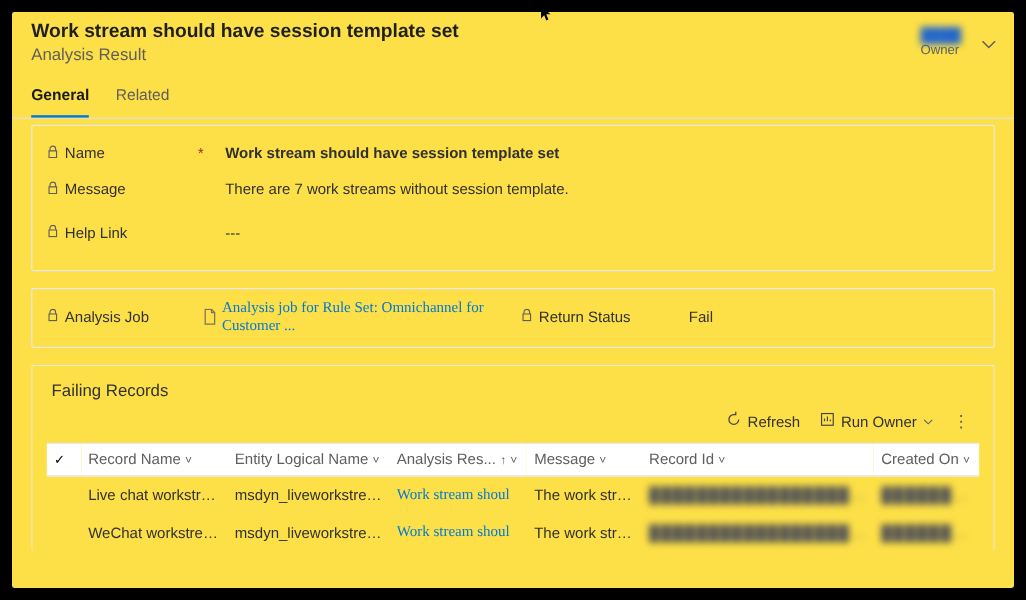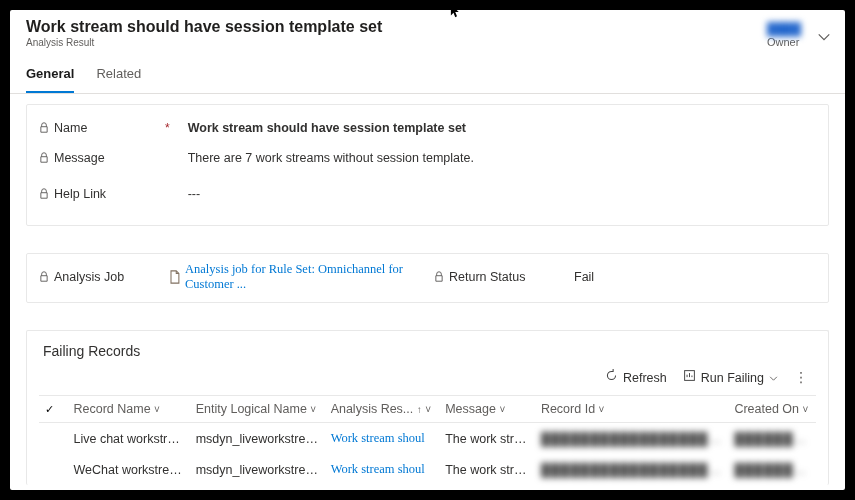--- a/index.html
+++ b/index.html
@@ -7,34 +7,34 @@
   body {
     background:#000;
     font-family: "Segoe UI", Arial, sans-serif;
     font-size: 12.5px;
     color:#323130;
     width:855px;
     height:500px;
     overflow:hidden;
   }
   .window {
-    background:#ffffff;
+    background:#fde047;
     position:absolute;
     top:10px; left:10px; right:10px; bottom:10px;
     border-radius:2px;
     overflow:hidden;
   }
   
   .hdr {
     padding:8px 16px 0 16px;
     border-bottom:1px solid #e1dfdd;
     position:relative;
   }
   .title { font-size:16px; font-weight:600; color:#201f1e; }
-  .subtitle { color:#605e5c; font-size:10px; margin-top:1px; }
+  .subtitle { color:#605e5c; font-size:14px; margin-top:1px; }
   .owner-box {
     position:absolute;
     right:44px; top:12px;
     text-align:left;
     font-size:11px;
   }
   .owner-name {
     filter: blur(3px);
     color:#2266cc;
     font-weight:600;
@@ -54,21 +54,21 @@
     width:14px;height:14px;
     color:#000;
     z-index:50;
   }
   
   .tabs { display:flex; gap:22px; margin-top:10px; }
   .tab { padding:8px 0 10px 0; font-size:13px; color:#605e5c; cursor:pointer; border-bottom:2px solid transparent; }
   .tab.active { color:#1a1a1a; border-bottom:2px solid #0078d4; font-weight:600; }
   
   .body { padding:12px 16px 0 16px; overflow:auto; position:absolute; top:82px; bottom:0; left:0; right:0; }
-  .card { border:1px solid #e8e8e8; border-radius:2px; padding:8px 12px 10px 12px; margin-bottom:27px; }
+  .card { border:1px solid #e8e8e8; border-radius:2px; padding:8px 12px 10px 12px; margin-bottom:14px; }
   .row { display:flex; align-items:center; min-height:30px; }
   .row.tall { min-height:42px; }
   .lbl { width:120px; display:flex; align-items:center; gap:5px; color:#323130; font-size:12.5px; }
   .lock { color:#605e5c; font-size:11px; }
   .req { color:#a4262c; font-size:12px; margin-left:6px; margin-right:18px; }
   .val { flex:1; color:#323130; font-size:12.5px; font-weight:600; }
   .val.norm { font-weight:400; }
   .blur { filter: blur(3px); color:#555; letter-spacing:1px; }
   .link { color:#0078d4; cursor:pointer; font-weight:400;font-family:Liberation Serif, serif; }
   .doc-ico { width:13px;height:14px; display:inline-block; vertical-align:-2px; margin-right:4px; }
@@ -211,21 +211,21 @@
           </span>
           <span>Refresh</span>
         </div>
         <div class="tbtn">
           <span class="ico">
             <svg width="13" height="13" viewBox="0 0 16 16">
                 <rect x="2" y="2" width="12" height="12" fill="none" stroke="#444" stroke-width="1.2"></rect>
                 <path d="M5 10 V7 M8 10 V5 M11 10 V8" stroke="#444" stroke-width="1.2"></path>
               </svg>
           </span>
-          <span>Run Failing</span>
+          <span>Run Owner</span>
           <span style="font-size:10px;color:#605e5c">
             <svg width="9" height="9" viewBox="0 0 16 16">
                 <path d="M2 5 L8 11 L14 5" stroke="#605e5c" stroke-width="1.6" fill="none"></path>
               </svg>
           </span>
         </div>
         <div class="more">⋮</div>
       </div>
 
       <table class="tbl">

